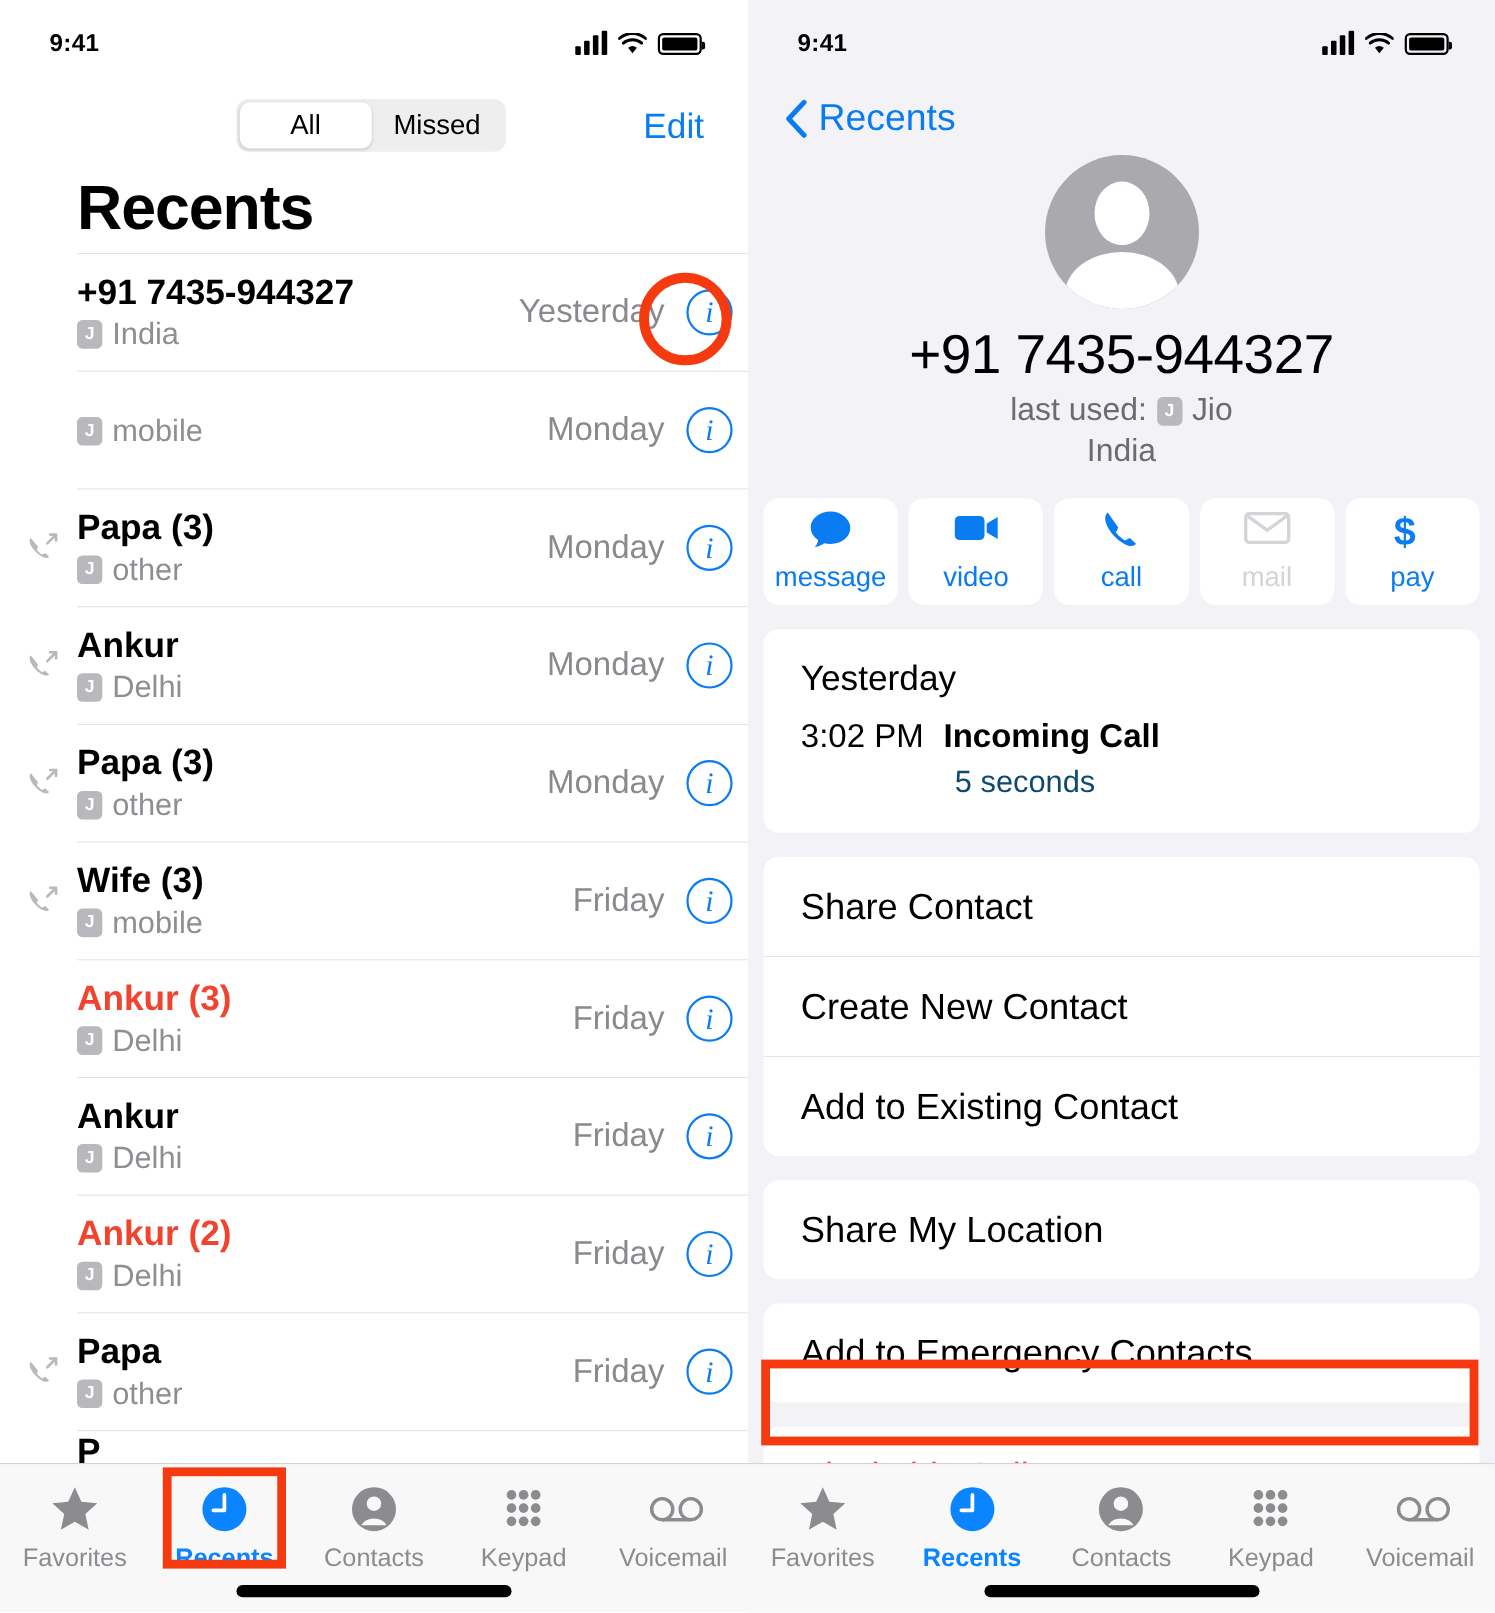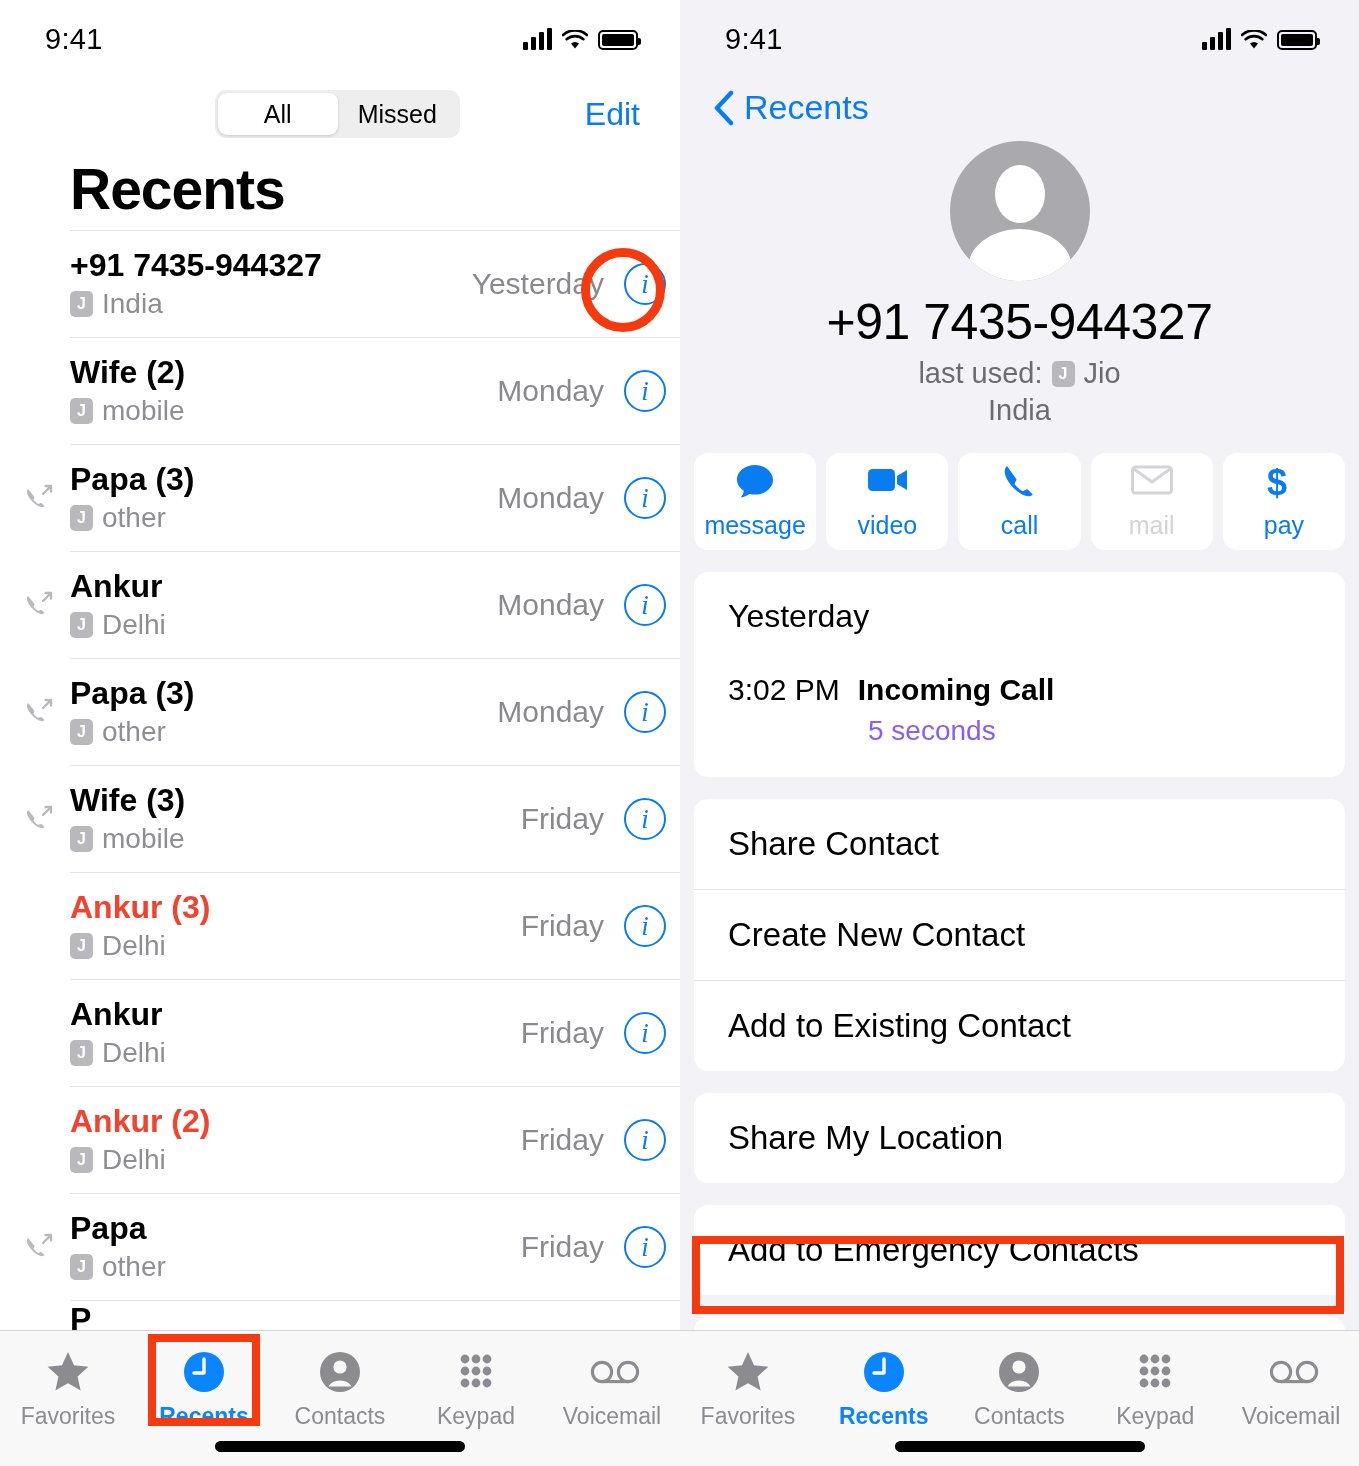--- a/index.html
+++ b/index.html
@@ -14,21 +14,21 @@
   
   .phone { position: relative; height: 1466px; overflow: hidden; }
   .phone-left  { width: 680px; background: #ffffff; }
   .phone-right { width: 679px; background: #f2f2f7; }
 
   
   .statusbar {
     height: 78px; display: flex; align-items: center;
     justify-content: space-between; padding: 0 42px 0 45px;
   }
-  .status-time { font-size: 29px; font-weight: normal; color: #000; letter-spacing: .3px; }
+  .status-time { font-size: 22px; font-weight: bold; color: #000; letter-spacing: .3px; }
   .status-icons { display: flex; align-items: flex-end; gap: 10px; }
   .bars { display: flex; align-items: flex-end; gap: 3px; height: 22px; }
   .bars i { display: block; width: 5px; background: #000; border-radius: 1px; }
   .bars i:nth-child(1) { height: 8px; }
   .bars i:nth-child(2) { height: 13px; }
   .bars i:nth-child(3) { height: 18px; }
   .bars i:nth-child(4) { height: 22px; }
   .wifi { width: 26px; height: 20px; position: relative; }
   .battery {
     width: 40px; height: 20px; border: 2px solid #000; border-radius: 5px;
@@ -149,22 +149,22 @@
   .action-icon { width: 44px; height: 38px; color: #0a7cf1; }
   .action-label { font-size: 25px; color: #0a7cf1; }
   .action-btn.disabled .action-icon,
   .action-btn.disabled .action-label { color: #d3d3d8; }
 
   .card { background: #fff; border-radius: 14px; margin: 22px 14px 0 14px; }
   .history-card { padding: 26px 34px 30px 34px; }
   .hist-day { font-size: 32px; color: #000; }
   .hist-line { display: flex; align-items: baseline; gap: 18px; margin-top: 18px; }
   .hist-time { font-size: 30px; color: #000; }
-  .hist-type { font-size: 30px; color: #000; font-weight: bold; margin-top: 20px; }
-  .hist-dur { font-size: 28px; color: #8b5cf6; margin-top: 8px; margin-left: 140px; }
+  .hist-type { font-size: 30px; color: #000; font-weight: bold; }
+  .hist-dur { font-size: 28px; color: #0c4a6e; margin-top: 8px; margin-left: 140px; }
 
   .link-row {
     padding: 26px 34px; font-size: 33px; color: #000000;
     border-top: 1.5px solid #e6e6e8;
   }
   .link-row:first-child { border-top: none; }
   .link-row.danger { color: #e8452c; }
 
   
   .ann-circle {
@@ -221,21 +221,20 @@
             <div class="row-sub">
               <span class="sim-badge">J</span>
               <span>India</span>
             </div>
           </div>
           <div class="row-time">Yesterday</div>
           <div class="info-btn">i</div>
         </div>
         <div class="call-row">
           <div class="row-main">
-            <div class="row-name">Wife (2)</div>
             <div class="row-sub">
               <span class="sim-badge">J</span>
               <span>mobile</span>
             </div>
           </div>
           <div class="row-time">Monday</div>
           <div class="info-btn">i</div>
         </div>
         <div class="call-row">
           <span class="out-icon"><svg viewBox="0 0 32 32" width="32" height="32">

